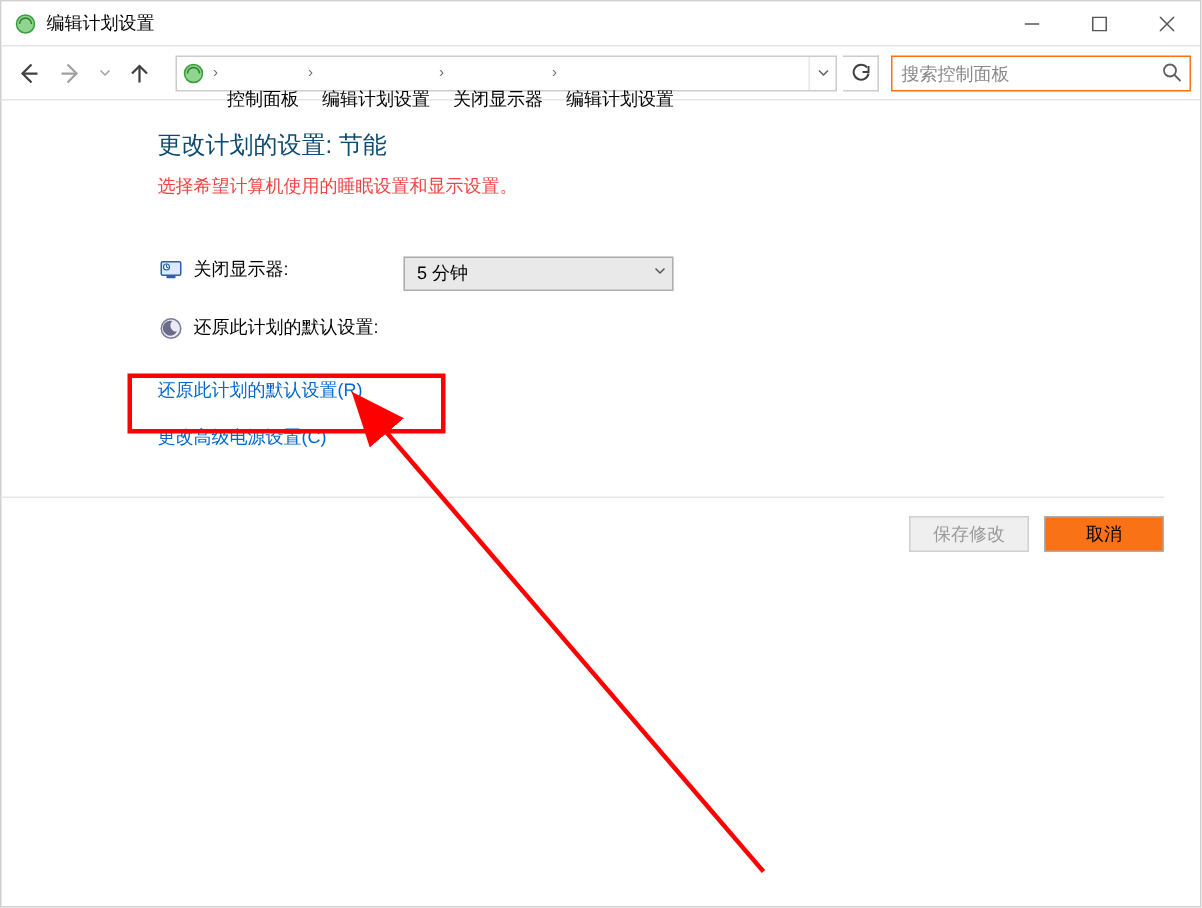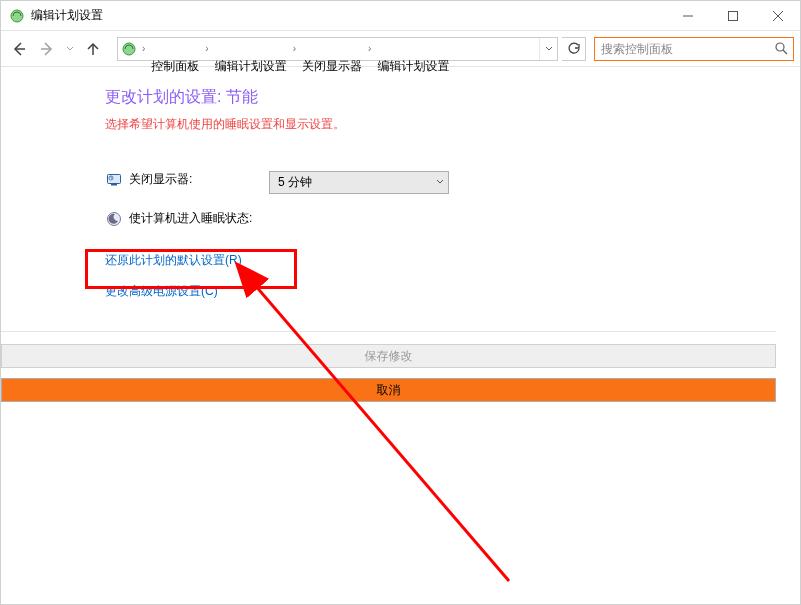--- a/index.html
+++ b/index.html
@@ -126,21 +126,21 @@
     color: #606060;
   }
 
   
   .content {
     position: relative;
     padding: 20px 24px 0 104px;
     height: 258px;
   }
   .page-title {
-    color: #8b5cf6;
+    color: #0c4a6e;
     font-size: 16px;
     margin: 0 0 8px 0;
     font-weight: normal;
   }
   .page-sub {
     color: #ef4444;
     margin: 0 0 38px 0;
   }
   .setting-row {
     display: flex;
@@ -179,21 +179,20 @@
   .footer {
     position: absolute;
     top: 330px;
     right: 24px;
     display: flex;
     gap: 10px;
     padding-top: 12px;
     width: calc(100% - 24px);
     justify-content: flex-end;
     border-top: 1px solid #e5e5e5;
-    flex-direction: column;
   }
   .btn {
     min-width: 80px;
     height: 24px;
     border: 1px solid #adadad;
     background: #f97316;
     display: flex; align-items: center; justify-content: center;
     padding: 0 14px;
   }
   .btn.disabled {
@@ -336,21 +335,21 @@
     </div>
   </div>
 
   <div class="setting-row">
     <span class="row-icon">
       <svg width="16" height="16" viewBox="0 0 16 16">
         <circle cx="8" cy="8" r="6.5" fill="#e9eaf3" stroke="#7a7a9e" stroke-width="1"></circle>
         <path d="M9 3 A5 5 0 1 0 12 10 A4 4 0 0 1 9 3 Z" fill="#6b6b8a"></path>
       </svg>
     </span>
-    <span class="row-label">使计算机进入睡眠状态:</span>
+    <span class="row-label">还原此计划的默认设置:</span>
   </div>
 
   <div class="link-block">
     <span class="link">还原此计划的默认设置(R)</span>
     <span class="link">更改高级电源设置(C)</span>
   </div>
 </div>
 
 <div class="footer">
   <div class="btn disabled">

